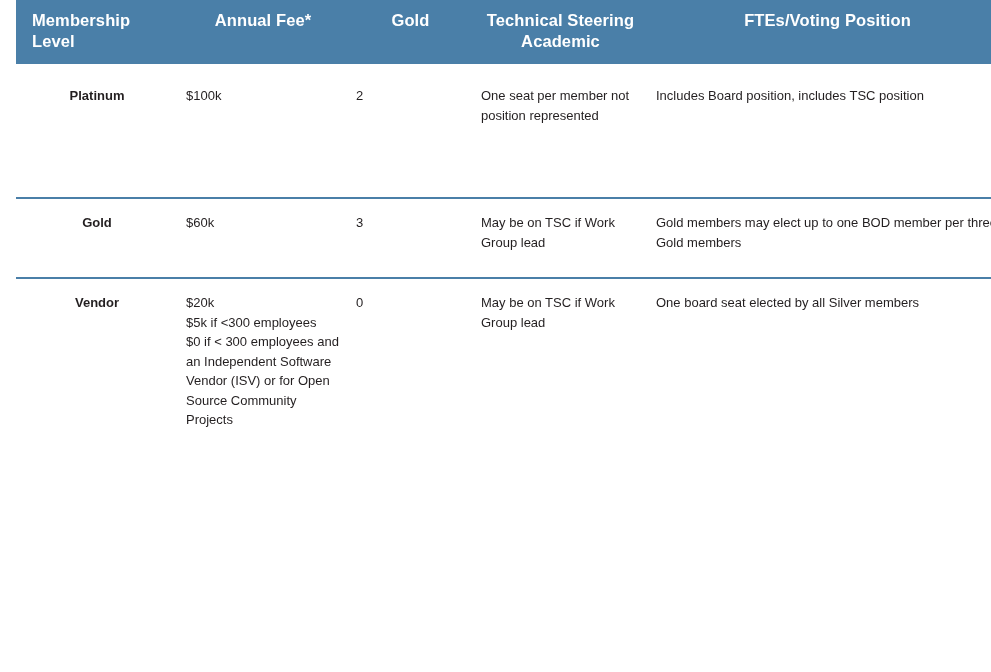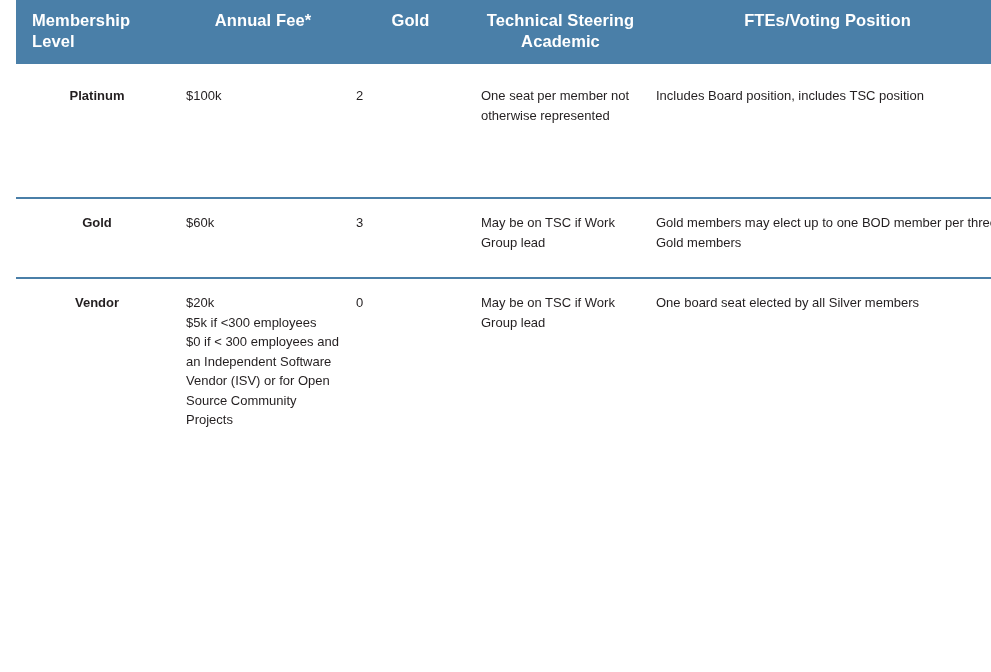--- a/index.html
+++ b/index.html
@@ -84,21 +84,21 @@
       <th>Gold</th>
       <th>Technical Steering Academic</th>
       <th>FTEs/Voting Position</th>
     </tr>
   </thead>
   <tbody>
     <tr class="row-platinum">
       <td class="level">Platinum</td>
       <td class="fee">$100k</td>
       <td class="ftes">2</td>
-      <td class="tsc">One seat per member not otherwise represented</td>
+      <td class="tsc">One seat per member not position represented</td>
       <td class="board">Includes Board position, includes TSC position</td>
     </tr>
     <tr class="row-gold">
       <td class="level">Gold</td>
       <td class="fee">$60k</td>
       <td class="ftes">3</td>
       <td class="tsc">May be on TSC if Work Group lead</td>
       <td class="board">Gold members may elect up to one BOD member per three Gold members</td>
     </tr>
     <tr class="row-silver">

